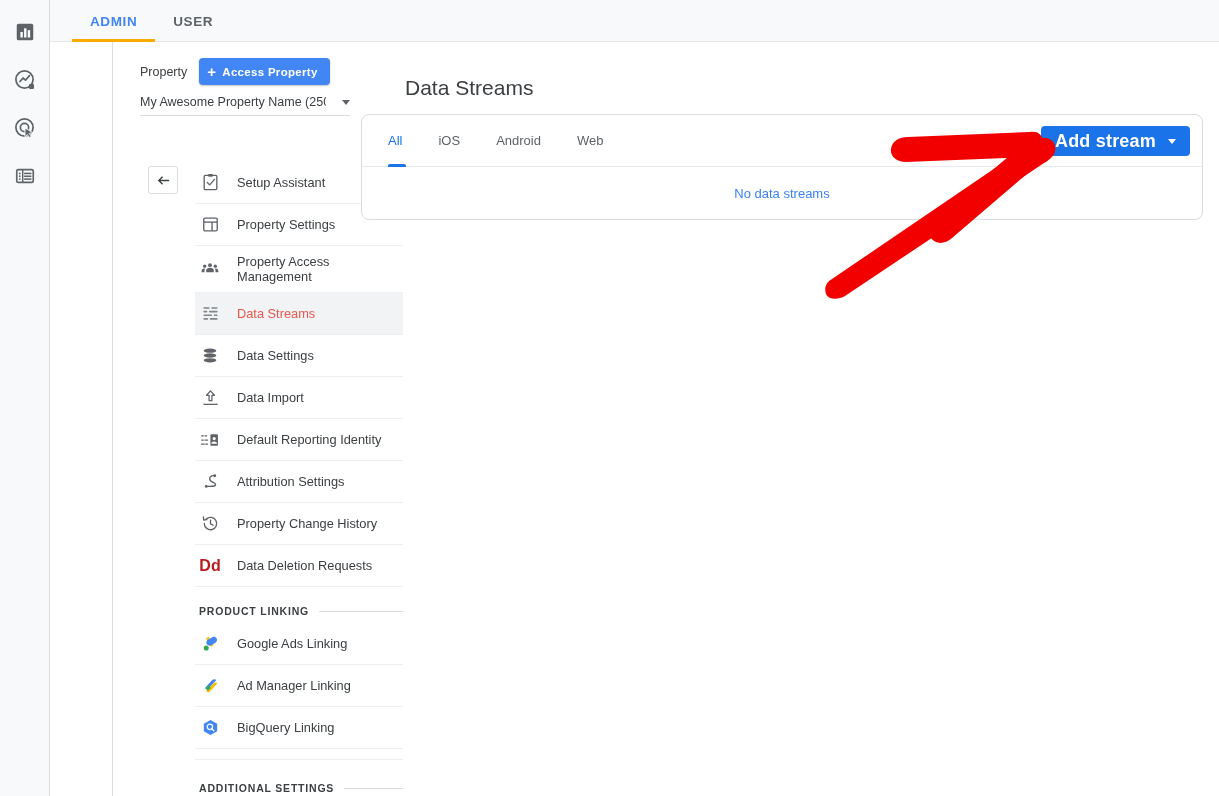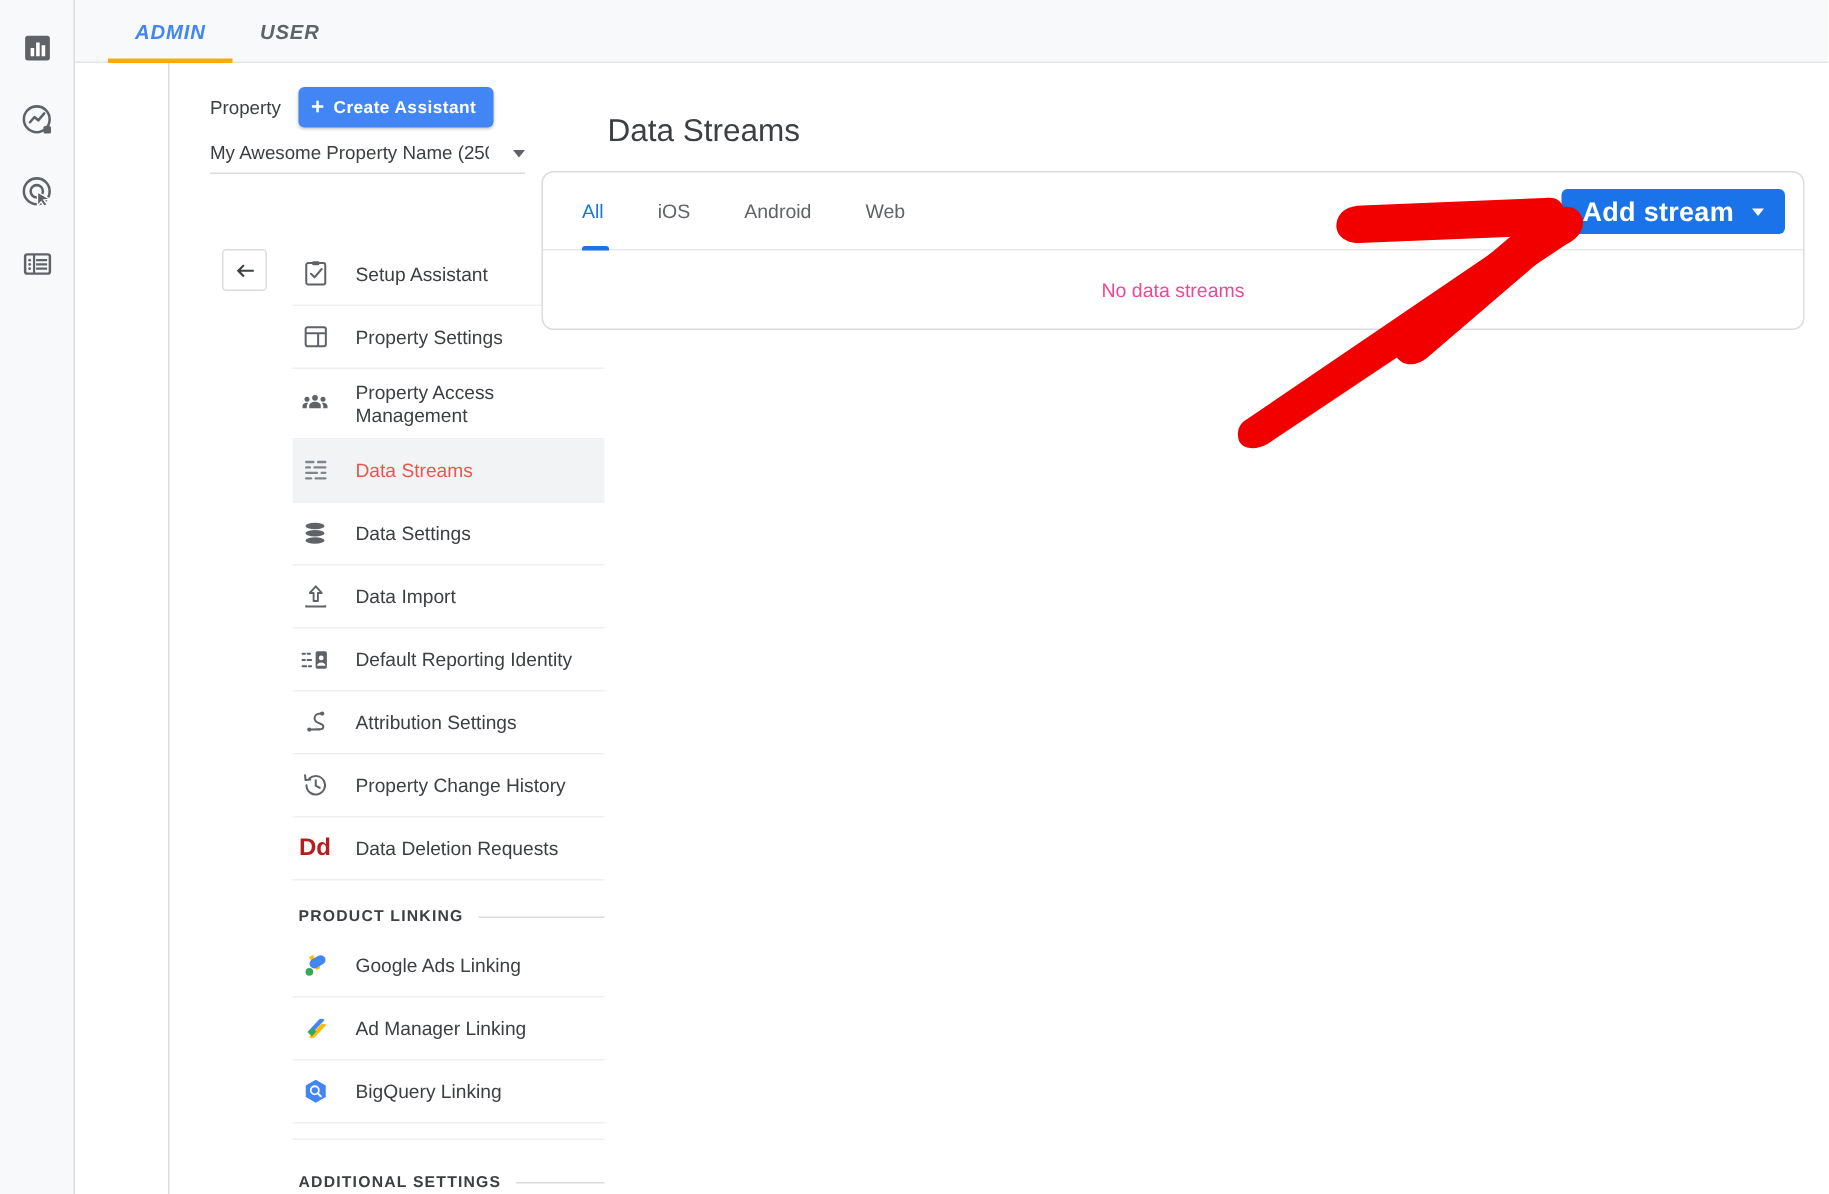--- a/index.html
+++ b/index.html
@@ -30,21 +30,21 @@
   }
   .rail-btn svg { display: block; }
 
   
   .topbar {
     position: absolute; left: 50px; top: 0;
     width: 1169px; height: 42px;
     background: #f8f9fa;
     border-bottom: 1px solid #e4e6e8;
   }
-  .toptabs { display: flex; height: 42px; padding-left: 22px; font-style: italic; }
+  .toptabs { display: flex; height: 42px; padding-left: 22px; }
   .toptab {
     position: relative;
     padding: 0 18px;
     height: 42px;
     display: flex; align-items: center;
     font-size: 13.5px; font-weight: bold; letter-spacing: .6px;
     color: #5f6368; cursor: pointer;
   }
   .toptab.active { color: #4285f4; }
   .toptab.active::after {
@@ -165,21 +165,21 @@
     height: 30px; padding: 0 14px;
     font-size: 18px; font-weight: bold; letter-spacing: .2px;
     font-family: "Liberation Sans", sans-serif; cursor: pointer;
   }
   .addbtn .dcaret {
     width: 0; height: 0; border-left: 4.5px solid transparent;
     border-right: 4.5px solid transparent; border-top: 5px solid #fff;
   }
   .card-body {
     height: 52px; display: flex; align-items: center; justify-content: center;
-    font-size: 13px; color: #ec4899;
+    font-size: 13px; color: #3b82f6;
   }
 
   
   .anno { position: absolute; left: 0; top: 0; width: 1219px; height: 796px; pointer-events: none; }
 </style>
 </head>
 <body>
 
 <div id="app">
 
@@ -231,21 +231,21 @@
     </div>
   </div>
 
   <div class="sidecol">
 
     <div class="prop-header">
       <div class="prop-row">
         <span class="prop-label">Property</span>
         <button class="create-btn">
           <span class="plus">+</span>
-          <span>Create Assistant</span>
+          <span>Access Property</span>
         </button>
       </div>
       <div class="prop-select">
         <span class="txt">My Awesome Property Name (2508193…</span>
         <span class="caret"></span>
       </div>
     </div>
 
     <div class="backbtn">
       <svg width="17" height="17" viewBox="0 0 24 24">

